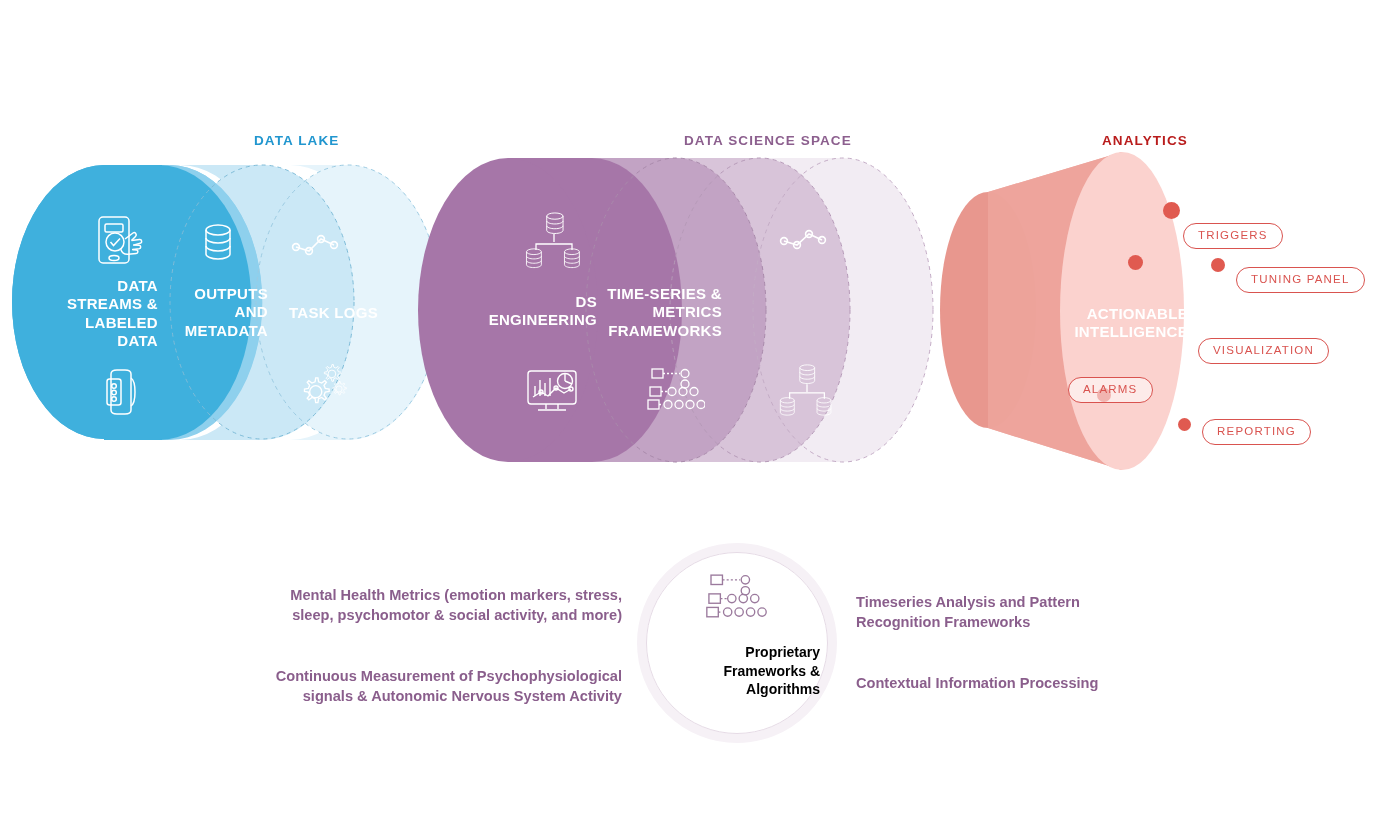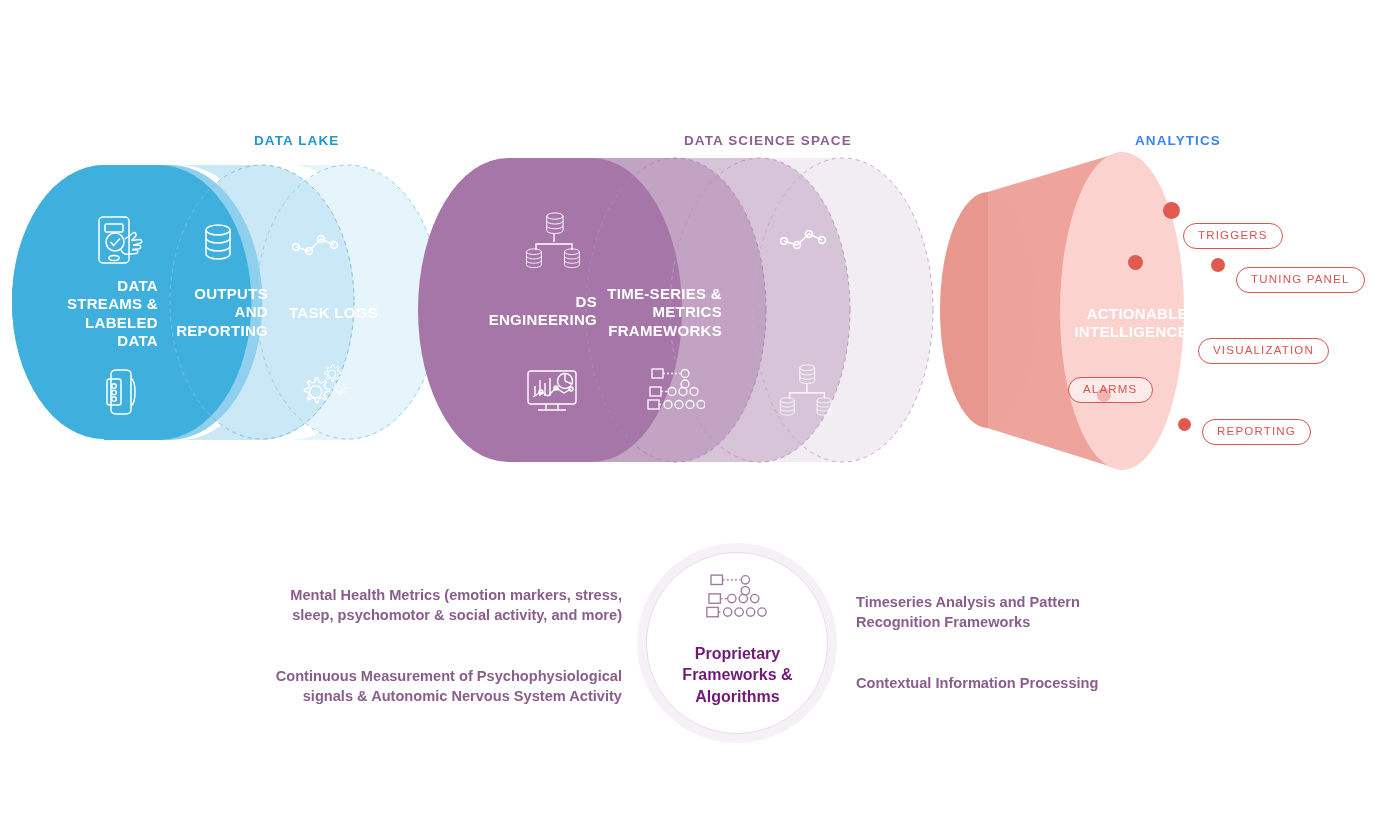--- a/index.html
+++ b/index.html
@@ -5,21 +5,21 @@
   html,body{margin:0;padding:0;background:#ffffff;}
   body{width:1400px;height:828px;position:relative;overflow:hidden;
        font-family:"Liberation Sans",sans-serif;}
   .stage{position:absolute;inset:0;}
 
   
   .sec-label{position:absolute;font-weight:bold;font-size:13.5px;letter-spacing:1.1px;
              white-space:nowrap;}
   #lbl-lake{left:254px;top:133px;color:#2196cf;}
   #lbl-ds{left:684px;top:133px;color:#8c5f8e;}
-  #lbl-an{left:1135px;top:133px;color:#3b82f6;}
+  #lbl-an{left:1102px;top:133px;color:#b91c1c;}
 
   
   #funnel{position:absolute;left:0;top:0;width:1400px;height:500px;}
 
   
   .lobe-title{position:absolute;color:#ffffff;font-weight:bold;text-align:right;
               line-height:1.22;white-space:pre-line;letter-spacing:.3px;}
 
   #t-streams{left:46px;top:277px;width:112px;font-size:15px;}
   #t-outputs{left:156px;top:285px;width:112px;font-size:15px;}
@@ -49,22 +49,22 @@
   #dot3{left:1211px;top:258px;width:14px;height:14px;}
   #dot4{left:1097px;top:388px;width:14px;height:14px;}
   #dot5{left:1178px;top:418px;width:13px;height:13px;}
 
   
   #circle-wrap{position:absolute;left:637px;top:543px;width:200px;height:200px;}
   #circle-outer{position:absolute;inset:0;border-radius:50%;
                 border:9px solid #f6f1f6;box-sizing:border-box;}
   #circle-inner{position:absolute;inset:9px;border-radius:50%;
                 border:1px solid #e6dbe6;box-sizing:border-box;background:#fff;}
-  #circle-title{position:absolute;left:655px;top:643px;width:165px;text-align:center;
-                color:#701a75;font-weight:bold;font-size:16px;line-height:1.33;
+  #circle-title{position:absolute;left:655px;top:643px;width:165px;text-align:right;
+                color:#000000;font-weight:bold;font-size:14px;line-height:1.33;
                 white-space:pre-line;}
   #circle-icon{position:absolute;left:705px;top:572px;}
 
   .side-text{position:absolute;color:#8a5e8c;font-weight:bold;font-size:14.6px;
              line-height:1.34;white-space:pre-line;}
   #txt-left-1{left:218px;top:586px;width:404px;text-align:right;}
   #txt-left-2{left:200px;top:667px;width:422px;text-align:right;}
   #txt-right-1{left:856px;top:593px;width:310px;text-align:left;}
   #txt-right-2{left:856px;top:674px;width:330px;text-align:left;}
 </style>
@@ -142,21 +142,21 @@
       <ellipse cx="1122" cy="311" rx="62" ry="159" fill="#fbd2ce"></ellipse>
     </g>
   </svg>
 
   <div class="lobe-title" id="t-streams">DATA
 STREAMS &amp;
 LABELED
 DATA</div>
   <div class="lobe-title" id="t-outputs">OUTPUTS
 AND
-REPORTING</div>
+METADATA</div>
   <div class="lobe-title" id="t-tasklogs">TASK LOGS</div>
   <div class="lobe-title" id="t-dseng">DS
 ENGINEERING</div>
   <div class="lobe-title" id="t-timeseries">TIME-SERIES &amp;
 METRICS
 FRAMEWORKS</div>
   <div class="lobe-title" id="t-actionable">ACTIONABLE
 INTELLIGENCE</div>
 
   <div class="icon" style="left:95px;top:215px;">

